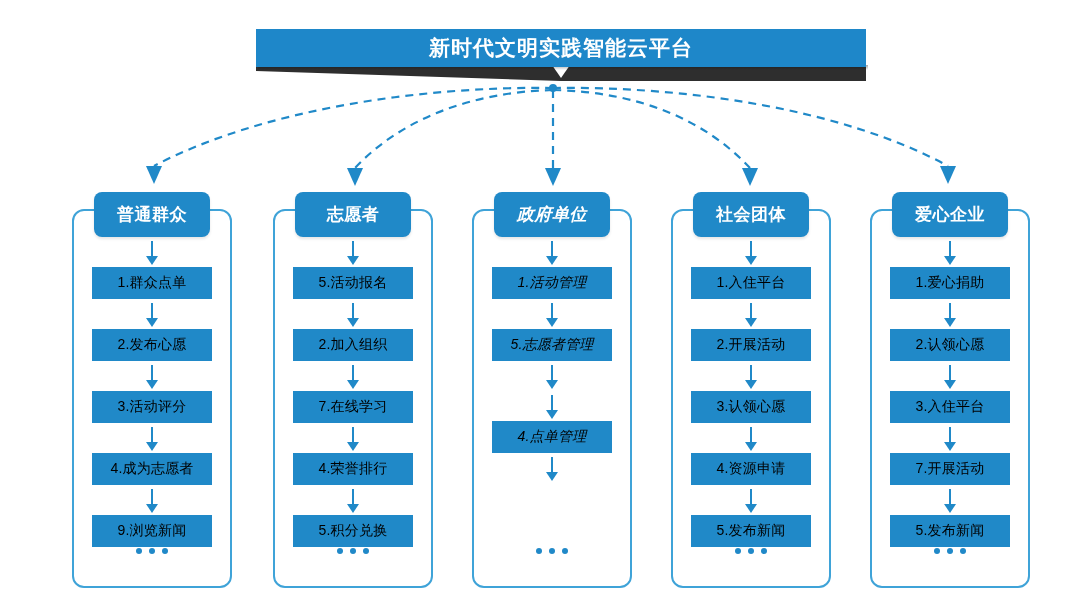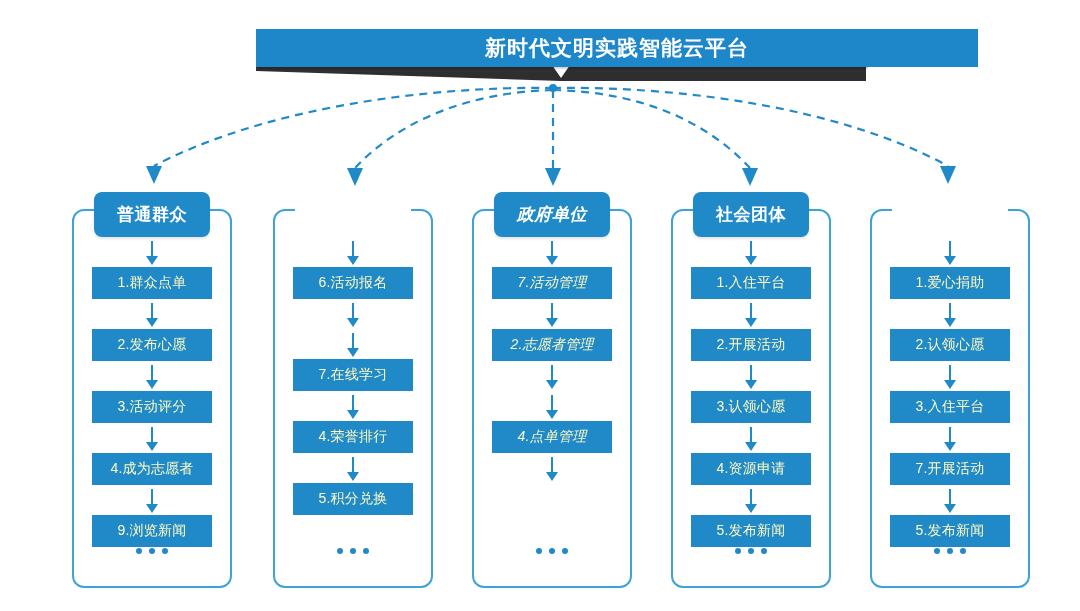--- a/index.html
+++ b/index.html
@@ -27,21 +27,21 @@
   }
   #banner-ribbon {
     position: absolute;
     left: 0; top: 0;
     width: 610px;
     height: 52px;
   }
   #banner-bar {
     position: absolute;
     left: 0; top: 0;
-    width: 722px;
+    width: 610px;
     height: 38px;
     background: #1E87C9;
     z-index: 2;
     display: flex;
     align-items: center;
     justify-content: center;
   }
   #banner-title {
     color: #ffffff;
     font-size: 21px;
@@ -159,21 +159,21 @@
     position: relative;
     left: 20px;
     width: 120px;
     height: 32px;
     background: #2089C8;
     display: flex;
     align-items: center;
     justify-content: center;
   }
   .step-label {
-    color: #fef9c3;
+    color: #000000;
     font-size: 14px;
     white-space: nowrap;
     letter-spacing: 0.2px;
   }
   .ellipsis {
     position: absolute;
     left: 0;
     bottom: 34px;
     width: 160px;
     display: flex;
@@ -256,26 +256,32 @@
       <div class="ellipsis">
         <span class="dot"></span>
         <span class="dot"></span>
         <span class="dot"></span>
       </div>
     </div>
 
     <div class="column" style="left:201px;">
       <div class="card"></div>
       <div class="card-notch"></div>
+      <div class="col-header">
+        <span class="col-header-label">志愿者</span>
+      </div>
       <div class="steps">
         <div class="arrow-down"></div>
         <div class="step">
-            <span class="step-label">6.活动报名</span>
-          </div>
-        <div class="arrow-down"></div>
+            <span class="step-label">5.活动报名</span>
+          </div>
+        <div class="arrow-down"></div>
+        <div class="step">
+            <span class="step-label">2.加入组织</span>
+          </div>
         <div class="arrow-down"></div>
         <div class="step">
             <span class="step-label">7.在线学习</span>
           </div>
         <div class="arrow-down"></div>
         <div class="step">
             <span class="step-label">4.荣誉排行</span>
           </div>
         <div class="arrow-down"></div>
         <div class="step">
@@ -291,25 +297,25 @@
 
     <div class="column" style="left:400px;font-style:italic;">
       <div class="card"></div>
       <div class="card-notch"></div>
       <div class="col-header">
         <span class="col-header-label">政府单位</span>
       </div>
       <div class="steps">
         <div class="arrow-down"></div>
         <div class="step">
-            <span class="step-label">7.活动管理</span>
-          </div>
-        <div class="arrow-down"></div>
-        <div class="step">
-            <span class="step-label">2.志愿者管理</span>
+            <span class="step-label">1.活动管理</span>
+          </div>
+        <div class="arrow-down"></div>
+        <div class="step">
+            <span class="step-label">5.志愿者管理</span>
           </div>
         <div class="arrow-down"></div>
         <div class="arrow-down"></div>
         <div class="step">
             <span class="step-label">4.点单管理</span>
           </div>
         <div class="arrow-down"></div>
       </div>
       <div class="ellipsis">
         <span class="dot"></span>
@@ -349,20 +355,23 @@
       <div class="ellipsis">
         <span class="dot"></span>
         <span class="dot"></span>
         <span class="dot"></span>
       </div>
     </div>
 
     <div class="column" style="left:798px;">
       <div class="card"></div>
       <div class="card-notch"></div>
+      <div class="col-header">
+        <span class="col-header-label">爱心企业</span>
+      </div>
       <div class="steps">
         <div class="arrow-down"></div>
         <div class="step">
             <span class="step-label">1.爱心捐助</span>
           </div>
         <div class="arrow-down"></div>
         <div class="step">
             <span class="step-label">2.认领心愿</span>
           </div>
         <div class="arrow-down"></div>

